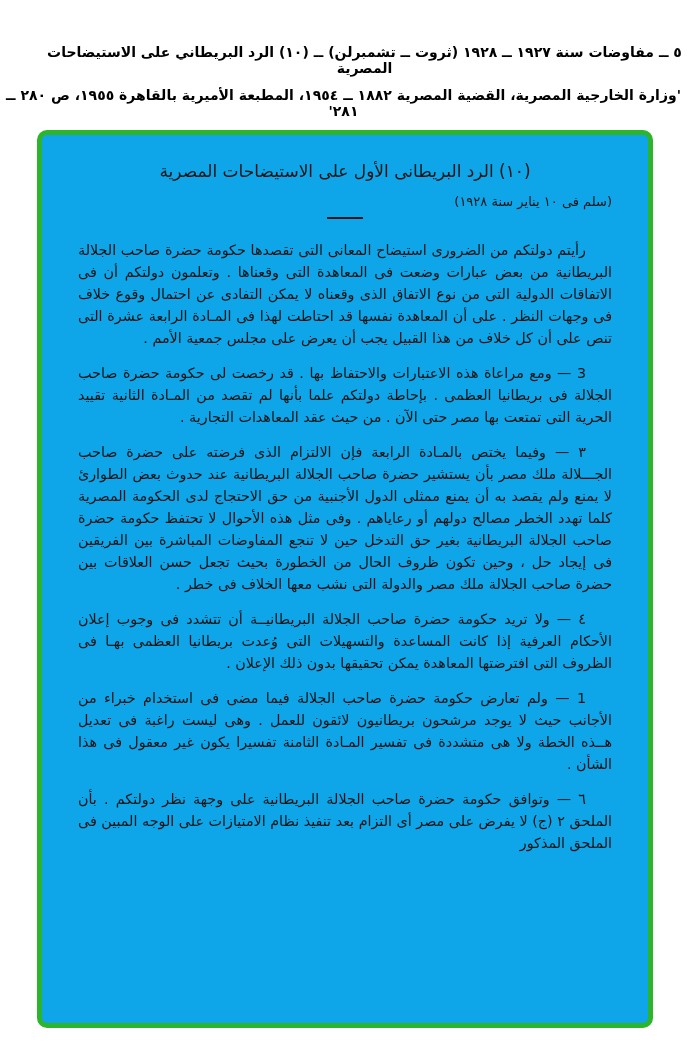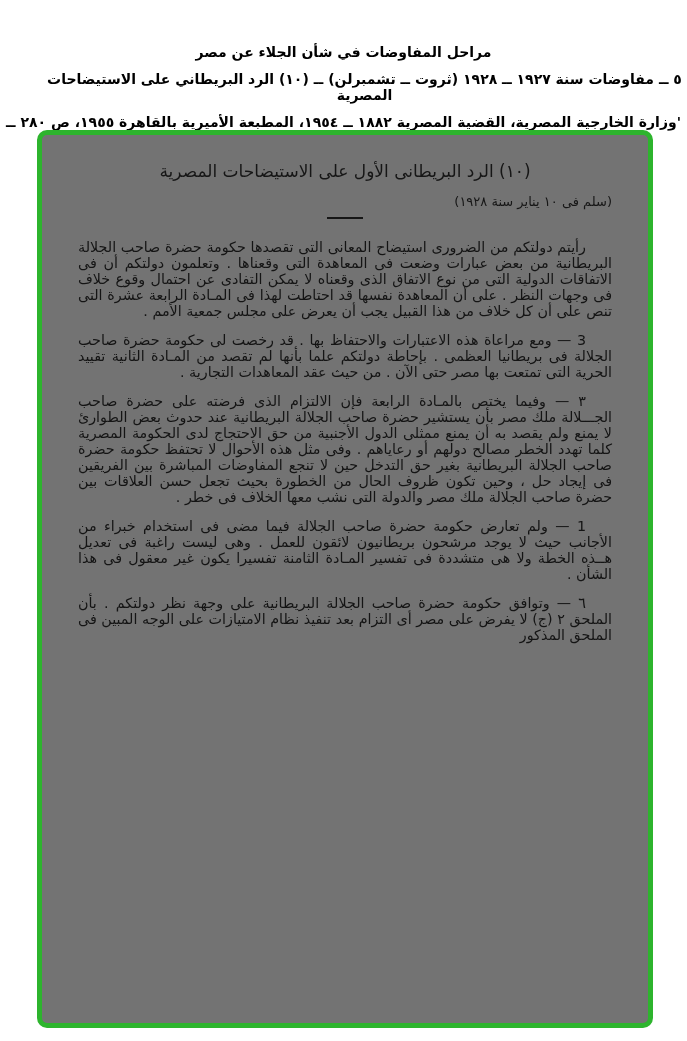--- a/index.html
+++ b/index.html
@@ -37,21 +37,21 @@
   }
   .green-box {
     position: absolute;
     top: 130px;
     left: 37px;
     width: 616px;
     height: 898px;
     box-sizing: border-box;
     border: 5px solid #2db42d;
     border-radius: 10px;
-    background: #737373;
+    background: #0ea5e9;
     padding: 18px 36px 0 36px;
     overflow: hidden;
   }
   .doc-title {
     text-align: center;
     font-size: 17px;
     margin-top: 8px;
     color: #161616;
   }
   .doc-subtitle {
@@ -61,46 +61,46 @@
     color: #161616;
   }
   .subtitle-rule {
     width: 36px;
     height: 2px;
     background: #161616;
     margin: 8px auto 20px auto;
   }
   .para {
     font-size: 14.3px;
-    line-height: 16px;
+    line-height: 22px;
     text-align: justify;
     text-indent: 26px;
     margin: 0 0 13px 0;
     color: #141414;
   }
   .para.last {
     margin-bottom: 0;
   }
 </style>
 </head>
 <body>
 
 <div class="page">
 
   <header class="doc-header">
-    <div class="h1">مراحل المفاوضات في شأن الجلاء عن مصر</div>
     <div class="h2">٥ ــ مفاوضات سنة ١٩٢٧ ــ ١٩٢٨ (ثروت ــ تشمبرلن) ــ (١٠) الرد البريطاني على الاستيضاحات المصرية</div>
     <div class="h3">'وزارة الخارجية المصرية، القضية المصرية ١٨٨٢ ــ ١٩٥٤، المطبعة الأميرية بالقاهرة ١٩٥٥، ص ٢٨٠ ــ ٢٨١'</div>
   </header>
 
   <section class="green-box">
     <div class="doc-title">(١٠) الرد البريطانى الأول على الاستيضاحات المصرية</div>
     <div class="doc-subtitle">(سلم فى ١٠ يناير سنة ١٩٢٨)</div>
     <div class="subtitle-rule"></div>
 
     <p class="para">رأيتم دولتكم من الضرورى استيضاح المعانى التى تقصدها حكومة حضرة صاحب الجلالة البريطانية من بعض عبارات وضعت فى المعاهدة التى وقعناها . وتعلمون دولتكم أن فى الاتفاقات الدولية التى من نوع الاتفاق الذى وقعناه لا يمكن التفادى عن احتمال وقوع خلاف فى وجهات النظر . على أن المعاهدة نفسها قد احتاطت لهذا فى المـادة الرابعة عشرة التى تنص على أن كل خلاف من هذا القبيل يجب أن يعرض على مجلس جمعية الأمم .</p>
     <p class="para">3 — ومع مراعاة هذه الاعتبارات والاحتفاظ بها . قد رخصت لى حكومة حضرة صاحب الجلالة فى بريطانيا العظمى . بإحاطة دولتكم علما بأنها لم تقصد من المـادة الثانية تقييد الحرية التى تمتعت بها مصر حتى الآن . من حيث عقد المعاهدات التجارية .</p>
     <p class="para">٣ — وفيما يختص بالمـادة الرابعة فإن الالتزام الذى فرضته على حضرة صاحب الجـــلالة ملك مصر بأن يستشير حضرة صاحب الجلالة البريطانية عند حدوث بعض الطوارئ لا يمنع ولم يقصد به أن يمنع ممثلى الدول الأجنبية من حق الاحتجاج لدى الحكومة المصرية كلما تهدد الخطر مصالح دولهم أو رعاياهم . وفى مثل هذه الأحوال لا تحتفظ حكومة حضرة صاحب الجلالة البريطانية بغير حق التدخل حين لا تنجع المفاوضات المباشرة بين الفريقين فى إيجاد حل ، وحين تكون ظروف الحال من الخطورة بحيث تجعل حسن العلاقات بين حضرة صاحب الجلالة ملك مصر والدولة التى نشب معها الخلاف فى خطر .</p>
+    <p class="para">٤ — ولا تريد حكومة حضرة صاحب الجلالة البريطانيــة أن تتشدد فى وجوب إعلان الأحكام العرفية إذا كانت المساعدة والتسهيلات التى وُعدت بريطانيا العظمى بهـا فى الظروف التى افترضتها المعاهدة يمكن تحقيقها بدون ذلك الإعلان .</p>
     <p class="para">1 — ولم تعارض حكومة حضرة صاحب الجلالة فيما مضى فى استخدام خبراء من الأجانب حيث لا يوجد مرشحون بريطانيون لائقون للعمل . وهى ليست راغبة فى تعديل هــذه الخطة ولا هى متشددة فى تفسير المـادة الثامنة تفسيرا يكون غير معقول فى هذا الشأن .</p>
     <p class="para last">٦ — وتوافق حكومة حضرة صاحب الجلالة البريطانية على وجهة نظر دولتكم . بأن الملحق ٢ (ج) لا يفرض على مصر أى التزام بعد تنفيذ نظام الامتيازات على الوجه المبين فى الملحق المذكور</p>
   </section>
 
 </div>
 
 </body></html>

